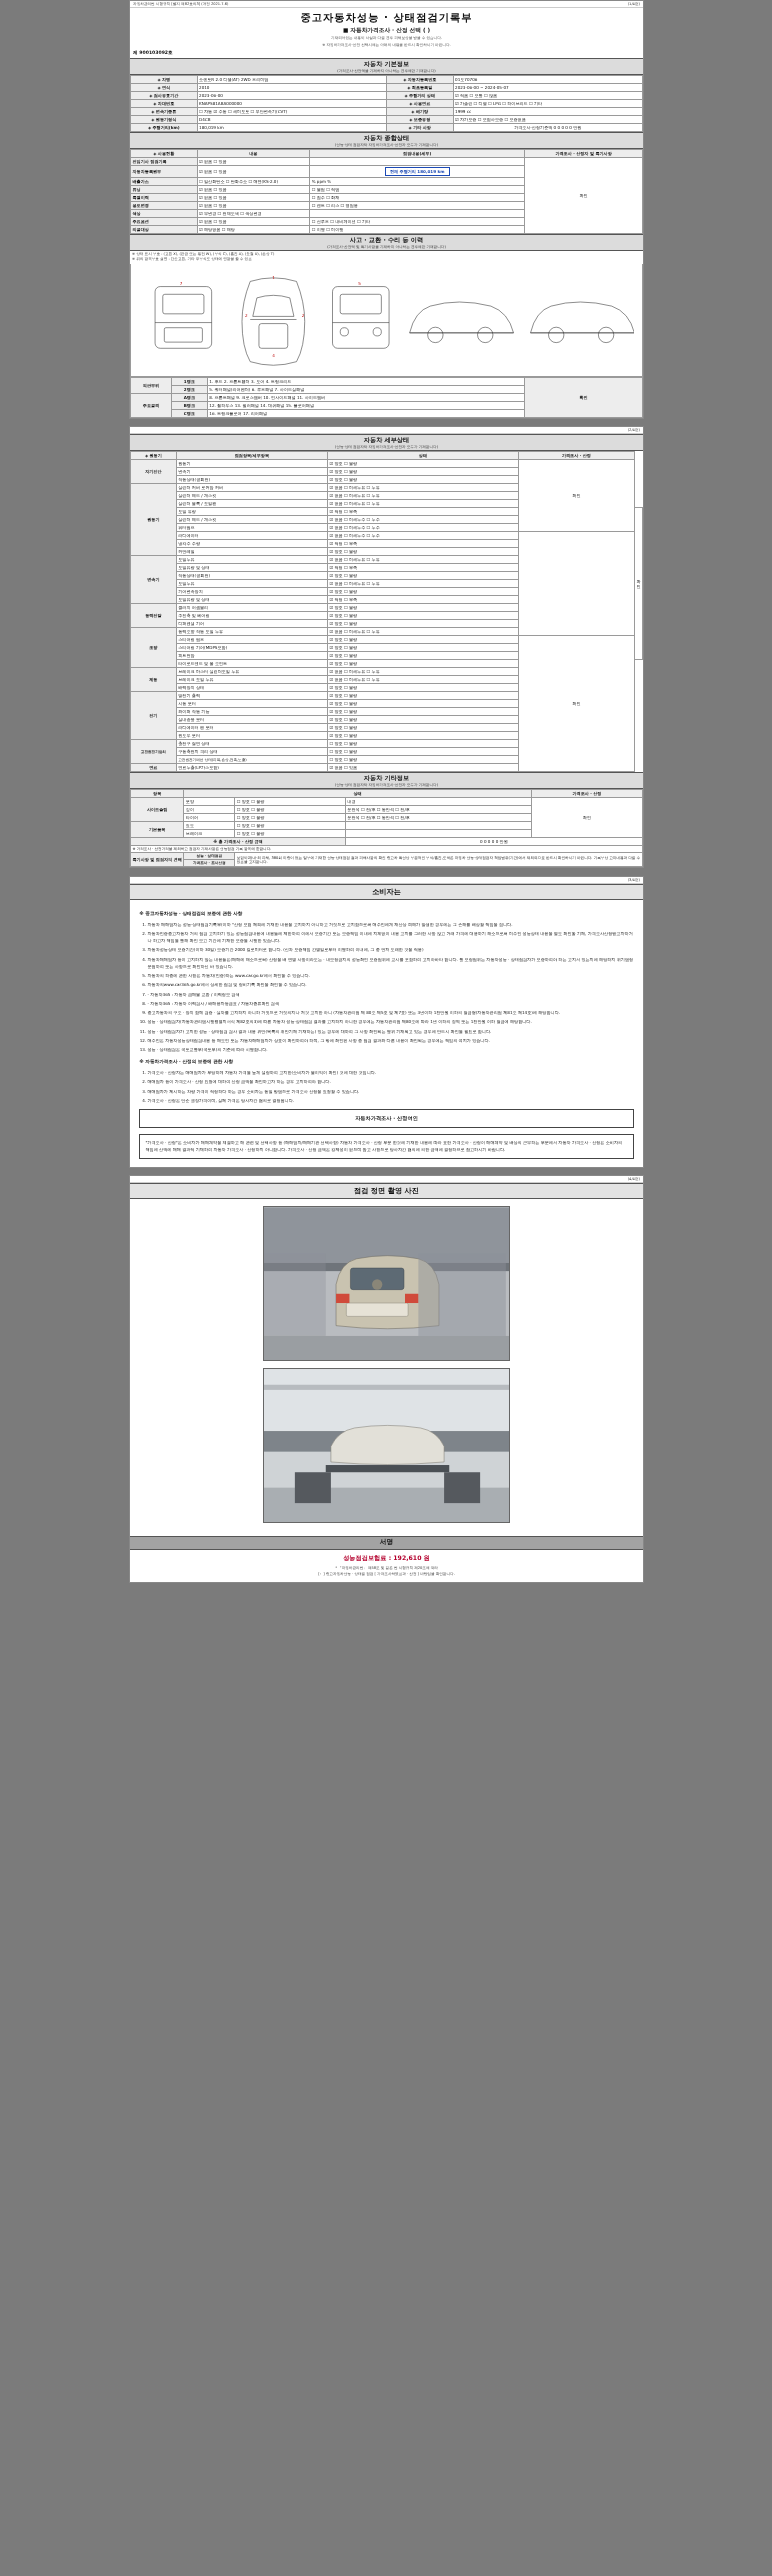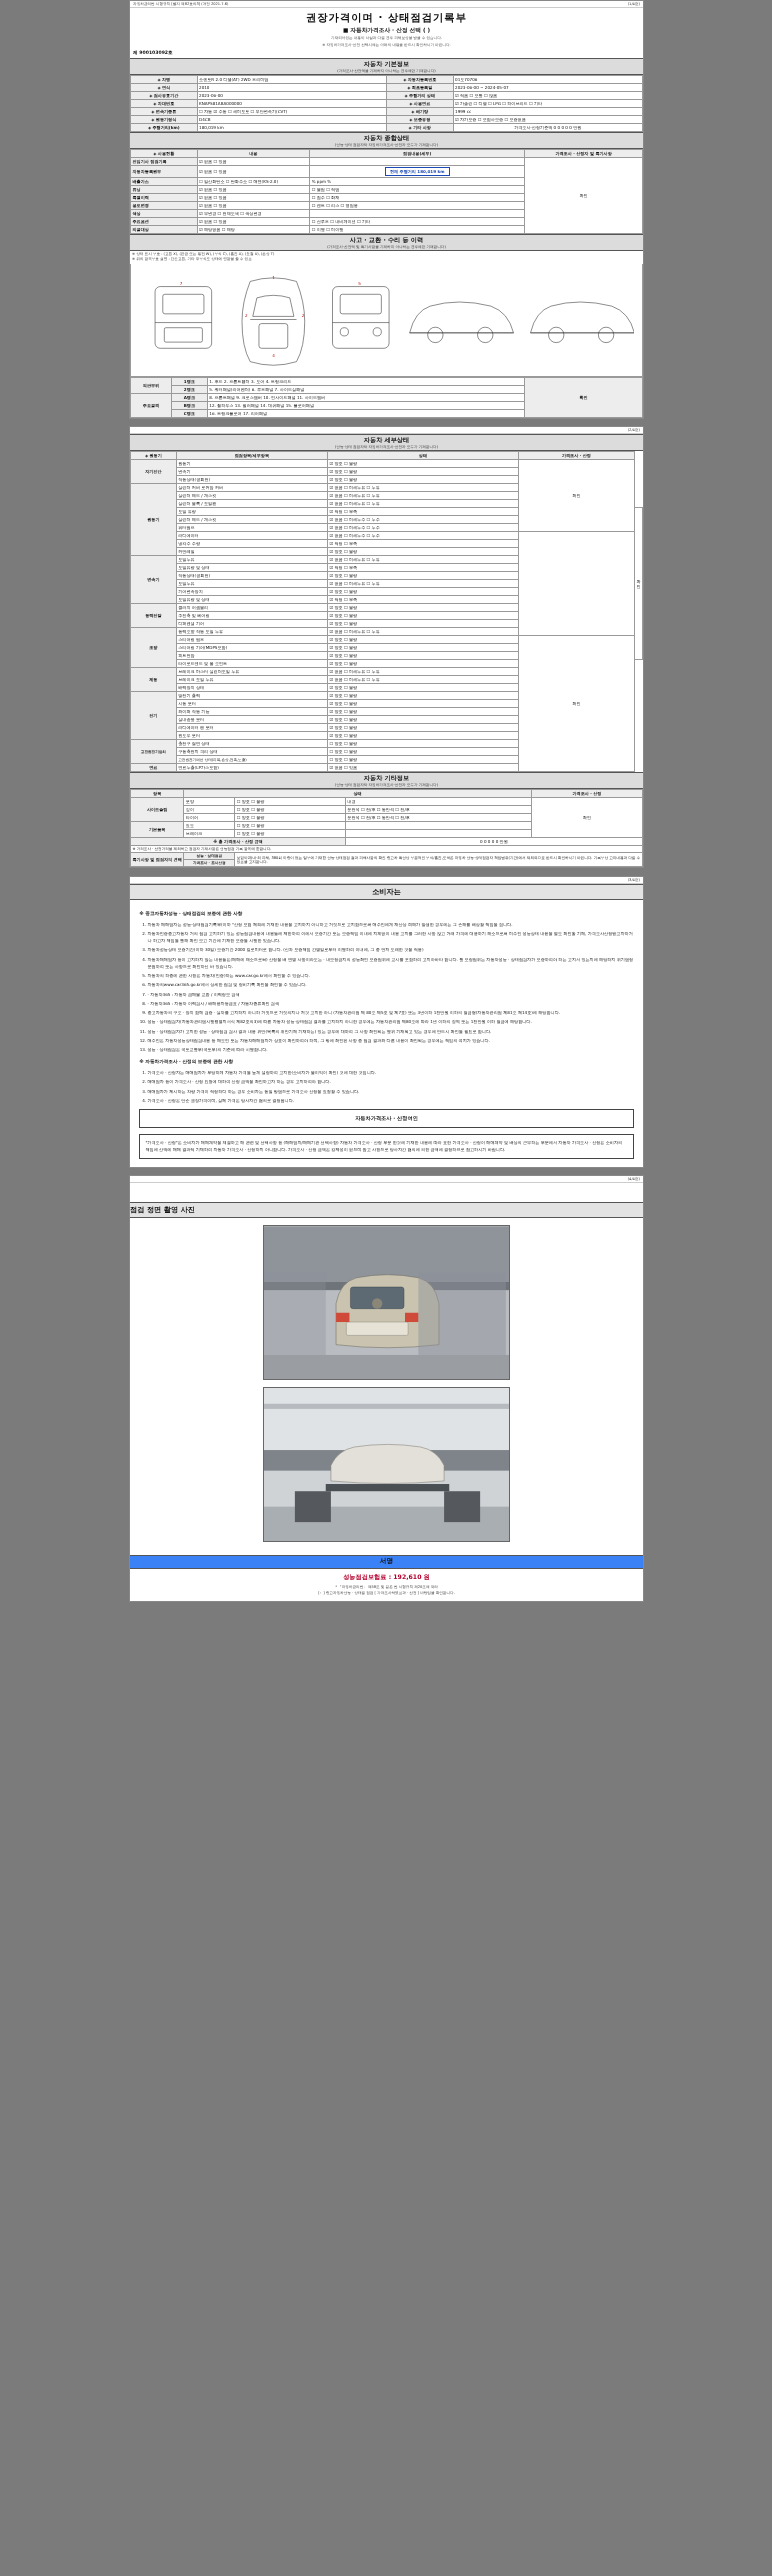--- a/index.html
+++ b/index.html
@@ -77,47 +77,47 @@
     background:#e3e3e3; text-align:center; font-weight:bold; font-size:7.2px;
     border-top:0.5px solid #555; border-bottom:0.5px solid #555; padding:2.1px 0;
   }
   .notice-body { padding:5.2px 9.3px 8.2px 9.3px; font-size:4.1px; line-height:1.75; color:#111; }
   .notice-body h4 { font-size:4.6px; margin:5.2px 0 2.6px 0; }
   .notice-body ol { margin:0 0 3.1px 8.2px; padding:0; }
   .notice-body ol li { margin-bottom:2.1px; }
   .confirm-box { border:0.5px solid #444; padding:4.1px 5.2px; margin:5.2px 0; text-align:center; font-weight:bold; font-size:5.2px; }
   .warn-box { border:0.5px solid #444; padding:4.1px 5.2px; font-size:4.1px; line-height:1.8; }
   .photo-band {
-    background:#e3e3e3; text-align:left; font-weight:bold; font-size:7.2px;
-    border-top:0.5px solid #555; border-bottom:0.5px solid #555; padding:2.1px 0;margin-top:19px;
+    background:#e3e3e3; text-align:center; font-weight:bold; font-size:7.2px;
+    border-top:0.5px solid #555; border-bottom:0.5px solid #555; padding:2.1px 0;
   }
   .photos { padding:7.2px 0; text-align:center; }
   .photo {
     width:247px; height:155px; margin:0 auto 6.2px auto;
     border:0.5px solid #666; position:relative; overflow:hidden;
   }
   .sig-band {
-    background:#3b82f6; text-align:center; font-weight:bold; font-size:6.7px;
+    background:#a3a3a3; text-align:center; font-weight:bold; font-size:6.7px;
     border-top:0.5px solid #555; border-bottom:0.5px solid #555; padding:1.5px 0;
   }
   .fee { text-align:center; padding:4.1px 0 2.1px 0; font-weight:bold; color:#b4002d; font-size:6.2px; }
   .foot-note { text-align:center; font-size:3.6px; color:#333; padding:1px 0 4.1px 0; line-height:1.6; }
   .dgm-svg { display:block; margin:0 auto; }
 </style>
 </head>
 <body>
 
 <div class="page">
   <div class="pg-top-note">
     <span>자동차관리법 시행규칙 [별지 제82호의3] (개정 2021.7.6)</span>
     <span>(1/4면)</span>
   </div>
 
   <div class="doc-head">
-    <div class="doc-title">권장가격이며 · 상태점검기록부</div>
+    <div class="doc-title">중고자동차성능 · 상태점검기록부</div>
     <div class="doc-sub">■ 자동차가격조사 · 산정 선택 ( )</div>
     <div class="doc-note">기재되어있는 내용이 사실과 다를 경우 피해보상을 받을 수 있습니다.</div>
     <div class="doc-note">※ 자동차가격조사·산정 선택시에는 아래의 내용을 반드시 확인하시기 바랍니다.</div>
   </div>
 
   <div style="padding:0 3.1px 2.1px 3.1px;">
     <div class="tiny" style="font-weight:bold;font-size:4.6px;">제 900103092호</div>
   </div>
 
   <div class="band">

